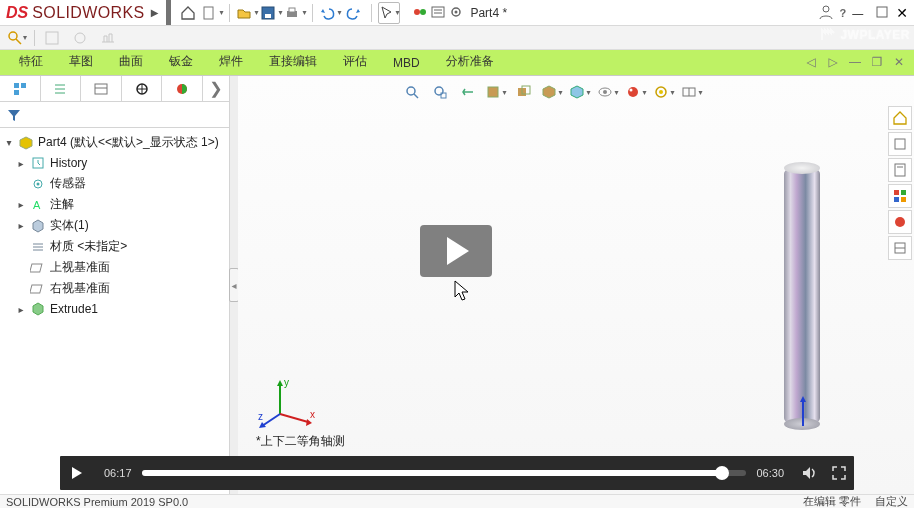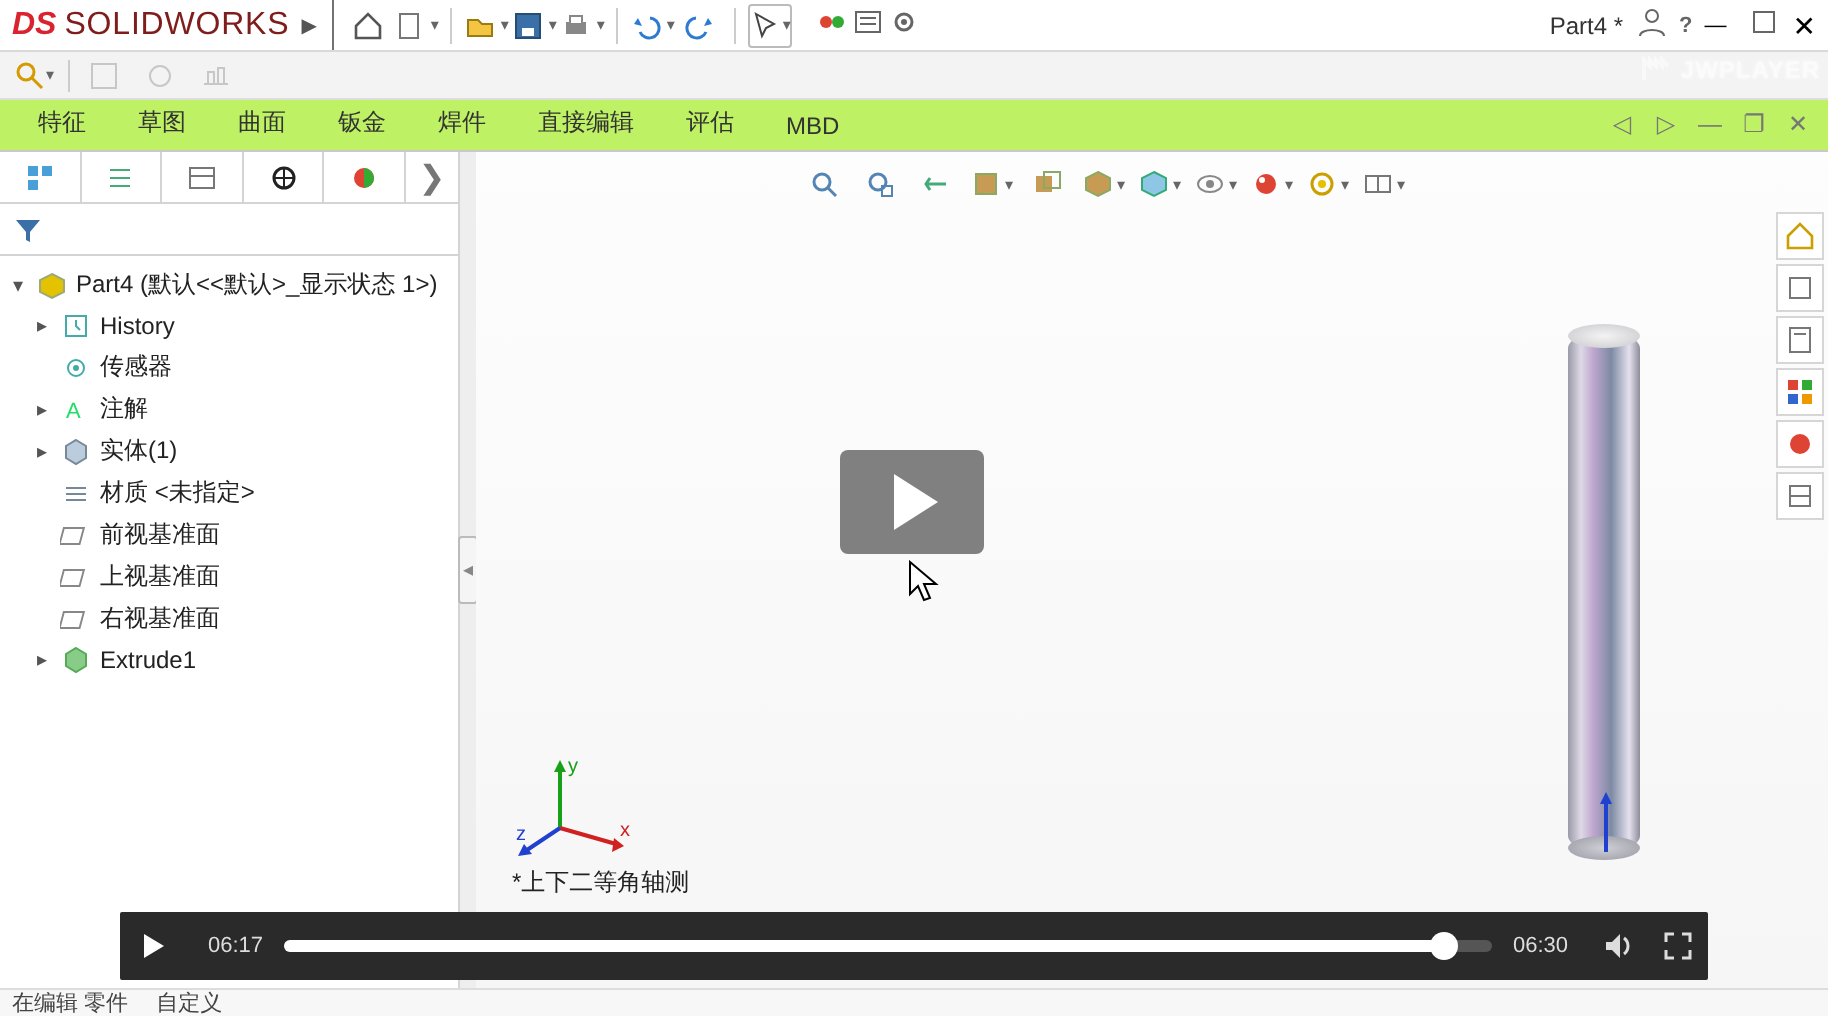--- a/index.html
+++ b/index.html
@@ -1,27 +1,27 @@
 <!DOCTYPE html>
 <html><head>
 <meta charset="utf-8">
 <style>
   * { box-sizing: border-box; margin: 0; padding: 0; font-family: "Microsoft YaHei", "Segoe UI", Tahoma, sans-serif; }
   body { width: 914px; height: 508px; overflow: hidden; background: #fff; position: relative; }
 
   
   .titlebar { height: 26px; width: 100%; background: #fff; border-bottom: 1px solid #d9d9d9; display: flex; align-items: center; font-size: 11px; }
-  .titlebar .logo { display: flex; align-items: center; gap: 4px; padding: 0 8px 0 6px; border-right: 1px solid #737373; height: 100%; text-align: right; }
+  .titlebar .logo { display: flex; align-items: center; gap: 4px; padding: 0 8px 0 6px; border-right: 5px solid #737373; height: 100%; text-align: right; }
   .titlebar .logo .ds { font-style: italic; font-weight: 700; color: #d9232e; font-size: 16px; }
   .titlebar .logo .sw { font-weight: 400; color: #7f1d1d; font-size: 16px; letter-spacing: .4px; }
   .titlebar .std-btns { display: flex; align-items: center; gap: 2px; padding: 0 6px; }
   .titlebar .std-btns .btn { width: 22px; height: 22px; display: flex; align-items:center; justify-content:center; border-radius:2px; }
   .titlebar .std-btns .btn.split::after { content:"▾"; font-size:8px; color:#666; margin-left:2px; }
   .titlebar .std-btns .sep { width:1px; height:18px; background:#ccc; margin:0 4px; }
-  .titlebar .doc-title { flex:1; text-align:right; color:#333; font-size:12px; }
+  .titlebar .doc-title { flex:1; text-align:left; color:#333; font-size:12px; }
   .titlebar .right-btns { display:flex; align-items:center; gap:6px; padding:0 6px; }
   .titlebar .center-btns { display:flex; align-items:center; gap:2px; padding:0 6px; }
 
   .ico { width:16px; height:16px; display:inline-block; }
 
   
   .quickbar { height:24px; background:#f3f3f3; border-bottom:1px solid #ddd; display:flex; align-items:center; padding:0 6px; gap:6px; }
   .quickbar .btn { width:22px; height:20px; display:flex; align-items:center; justify-content:center; opacity:.6; }
   .quickbar .sep { width:1px; height:16px; background:#ccc; }
 
@@ -227,20 +227,21 @@
 <div class="cmdtabs">
 
   <div class="tab">特征</div>
     <div class="tab">草图</div>
     <div class="tab">曲面</div>
     <div class="tab">钣金</div>
     <div class="tab">焊件</div>
     <div class="tab">直接编辑</div>
     <div class="tab">评估</div>
     <div class="tab">MBD</div>
+    <div class="tab">分析准备</div>
     <div class="right-ctrls">
     <div class="btn">◁</div>
     <div class="btn">▷</div>
     <div class="btn">—</div>
     <div class="btn">❐</div>
     <div class="btn">✕</div>
   </div>
 </div>
 
 <div class="hudbar">
@@ -392,27 +393,20 @@
             <span class="rlabel">实体(1)</span>
           </div>
           <div class="treerow indent1">
             <span class="exp"></span>
             <svg class="ico">
               <line x1="3" y1="5" x2="13" y2="5" stroke="#789"></line>
               <line x1="3" y1="8" x2="13" y2="8" stroke="#789"></line>
               <line x1="3" y1="11" x2="13" y2="11" stroke="#789"></line>
             </svg>
             <span class="rlabel">材质 &lt;未指定&gt;</span>
-          </div>
-          <div class="treerow indent1">
-            <span class="exp"></span>
-            <svg class="ico">
-              <rect x="3" y="4" width="10" height="8" fill="none" stroke="#888" transform="skewX(-15)"></rect>
-            </svg>
-            <span class="rlabel">前视基准面</span>
           </div>
           <div class="treerow indent1">
             <span class="exp"></span>
             <svg class="ico">
               <rect x="3" y="4" width="10" height="8" fill="none" stroke="#888" transform="skewX(-15)"></rect>
             </svg>
             <span class="rlabel">上视基准面</span>
           </div>
           <div class="treerow indent1">
             <span class="exp"></span>
@@ -495,20 +489,21 @@
           <svg class="ico">
             <rect x="3" y="3" width="10" height="10" fill="none" stroke="#777"></rect>
             <line x1="3" y1="8" x2="13" y2="8" stroke="#777"></line>
           </svg>
         </div>
     </div>
   </div>
 </div>
 
 <div class="statusbar">
+  <span>SOLIDWORKS Premium 2019 SP0.0</span>
   <span class="right">
     <span>在编辑 零件</span>
     <span>自定义</span>
   </span>
 </div>
 
 <div class="playbtn"></div>
 <svg class="cursor" width="18" height="22">
   <path d="M1 1l0 16 4-4 3 7 3-1-3-7h6z" fill="#fff" stroke="#000" stroke-width="1"></path>
 </svg>

